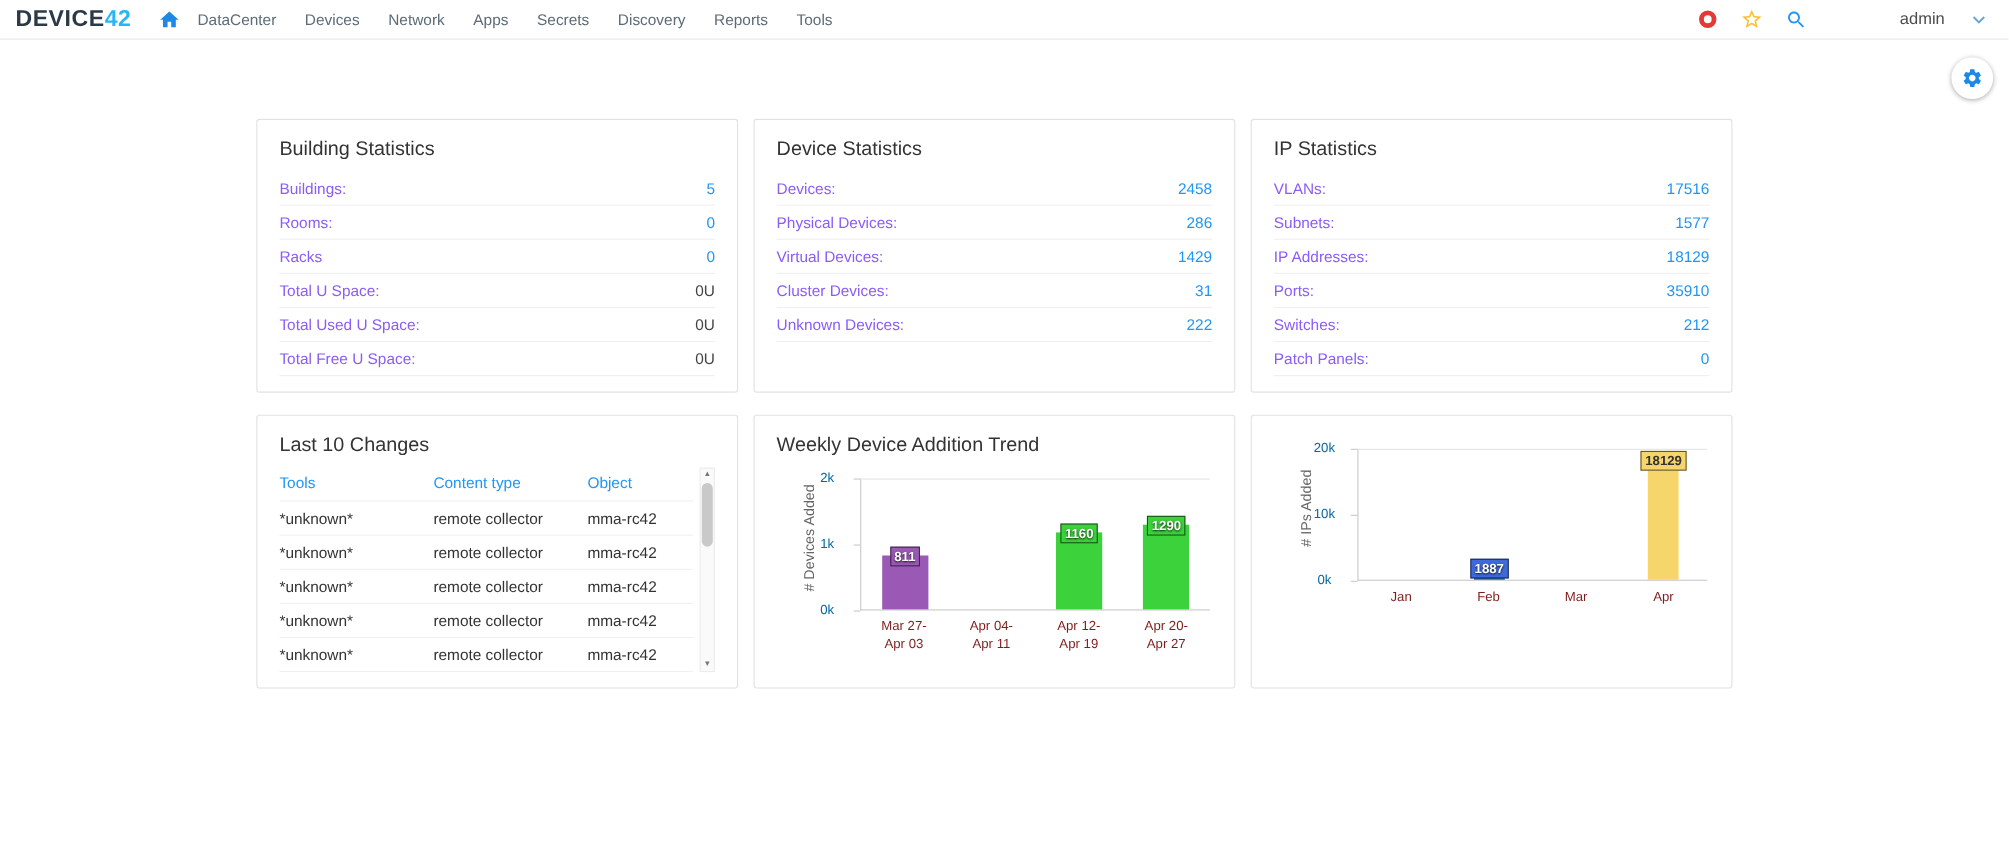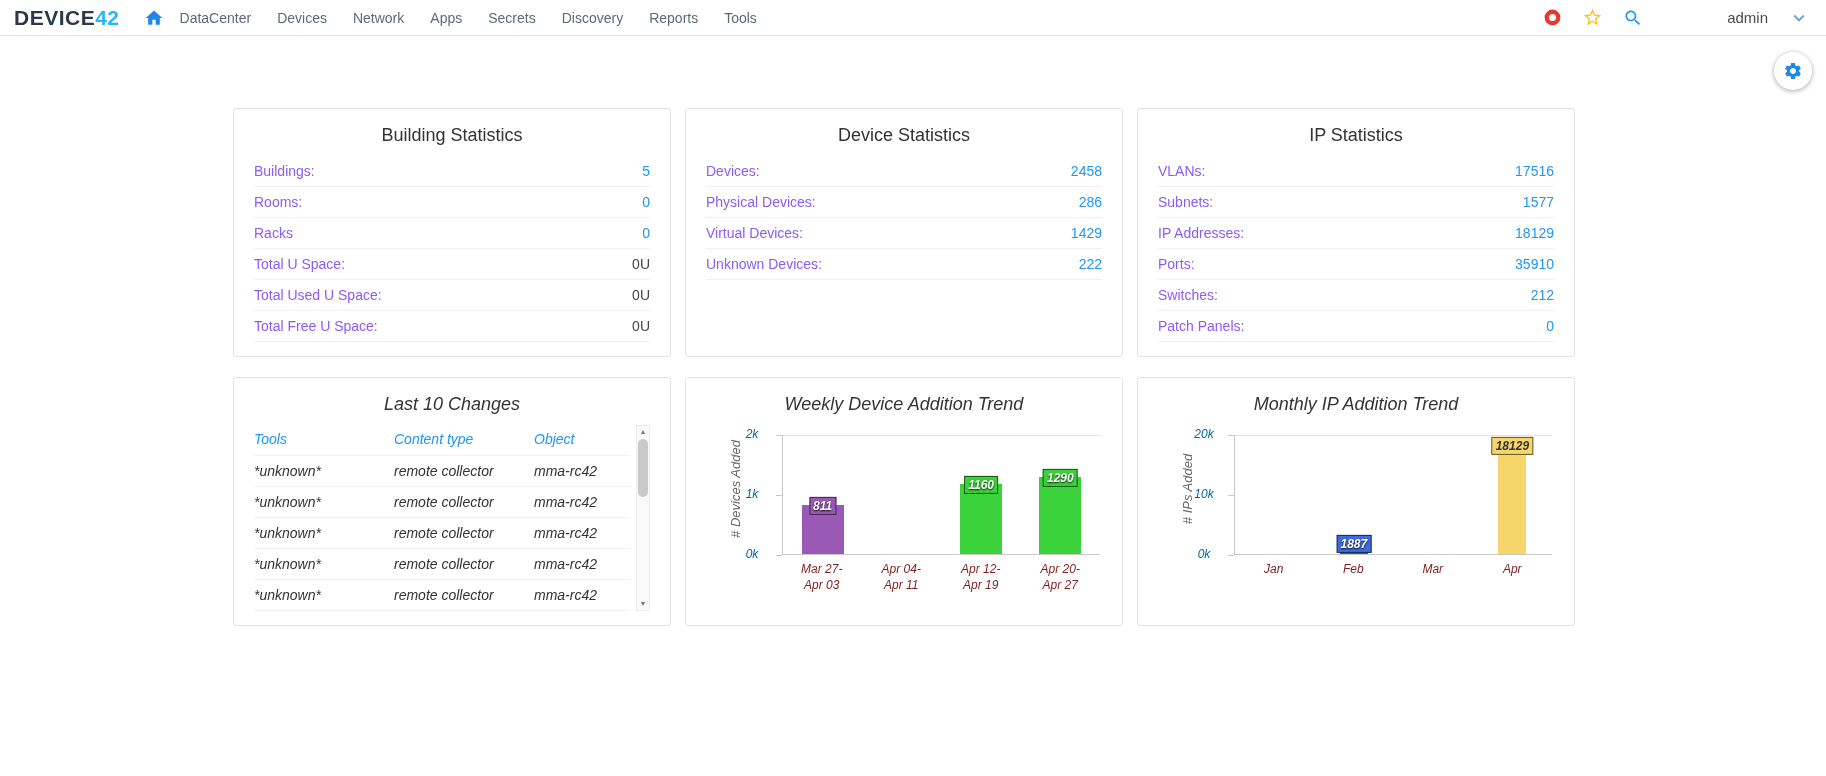--- a/index.html
+++ b/index.html
@@ -36,25 +36,25 @@
     position: relative; }
   .searchwrap input { width: 100%; height: 100%; border: 1px solid #dcdcdc;
     border-radius: 2px; padding: 0 46px 0 14px; font-size: 15px; color: #333;
     font-family: "Liberation Sans", sans-serif; outline: none;
     box-shadow: 0 1px 2px rgba(0,0,0,.04); }
   .searchwrap input::placeholder { color: #9aa0a6; }
   .search-ic { position: absolute; right: 12px; top: 10px; cursor: pointer; }
 
   .grid { display: grid; grid-template-columns: repeat(3, 438px); gap: 14px; }
   .row1 { margin-top: 72px; }
-  .row2 { margin-top: 20px; margin-bottom: 18px; font-style: italic; }
+  .row2 { margin-top: 20px; margin-bottom: 18px; }
 
   .card { border: 1px solid #e2e2e2; border-radius: 3px; background: #fff;
     padding: 16px 20px 14px; }
-  .card-title { font-size: 18px; font-weight: normal; color: #333; margin-bottom: 10px; text-align: center; }
+  .card-title { font-size: 18px; font-weight: normal; color: #333; margin-bottom: 10px; }
 
   
   .stat-row { display: flex; justify-content: space-between; align-items: center;
     padding: 7px 0; border-bottom: 1px solid #efefef; font-size: 14px; }
   .stat-label { color: #8b5cf6; text-align: right; }
   .stat-value.link { color: #2196f3; cursor: pointer; }
   .stat-value.plain { color: #444; }
 
   
   .tbl { position: relative; margin-top: 6px; padding-right: 20px; }
@@ -190,20 +190,24 @@
       </div>
       <div class="stat-row">
         <span class="stat-label">Physical Devices:</span>
         <span class="stat-value link">286</span>
       </div>
       <div class="stat-row">
         <span class="stat-label">Virtual Devices:</span>
         <span class="stat-value link">1429</span>
       </div>
       <div class="stat-row">
+        <span class="stat-label">Cluster Devices:</span>
+        <span class="stat-value link">31</span>
+      </div>
+      <div class="stat-row">
         <span class="stat-label">Unknown Devices:</span>
         <span class="stat-value link">222</span>
       </div>
     </section>
 
     <section class="card">
       <h2 class="card-title">IP Statistics</h2>
       <div class="stat-row">
         <span class="stat-label">VLANs:</span>
         <span class="stat-value link">17516</span>
@@ -306,21 +310,20 @@
             <div class="xlab">Apr 20-
 Apr 27</div>
           </div>
       <div class="ytick" style="top: 122px;">0k</div>
           <div class="ytick" style="top: 62px;">1k</div>
           <div class="ytick" style="top: 2px;">2k</div>
         </div>
     </section>
 
     <section class="card">
-      <h2 class="card-title">Monthly IP Addition Trend</h2>
       <div class="chart">
         <div class="ylab"># IPs Added</div>
         <div class="plot-area">
             <div class="slot"></div>
             <div class="slot">
               <div class="bar" style="width: 28px; height: 11px; background: #0369a1;">
                 <div class="bar-label lt" style="background: rgb(63, 106, 216);">1887</div>
               </div>
             </div>
             <div class="slot"></div>

